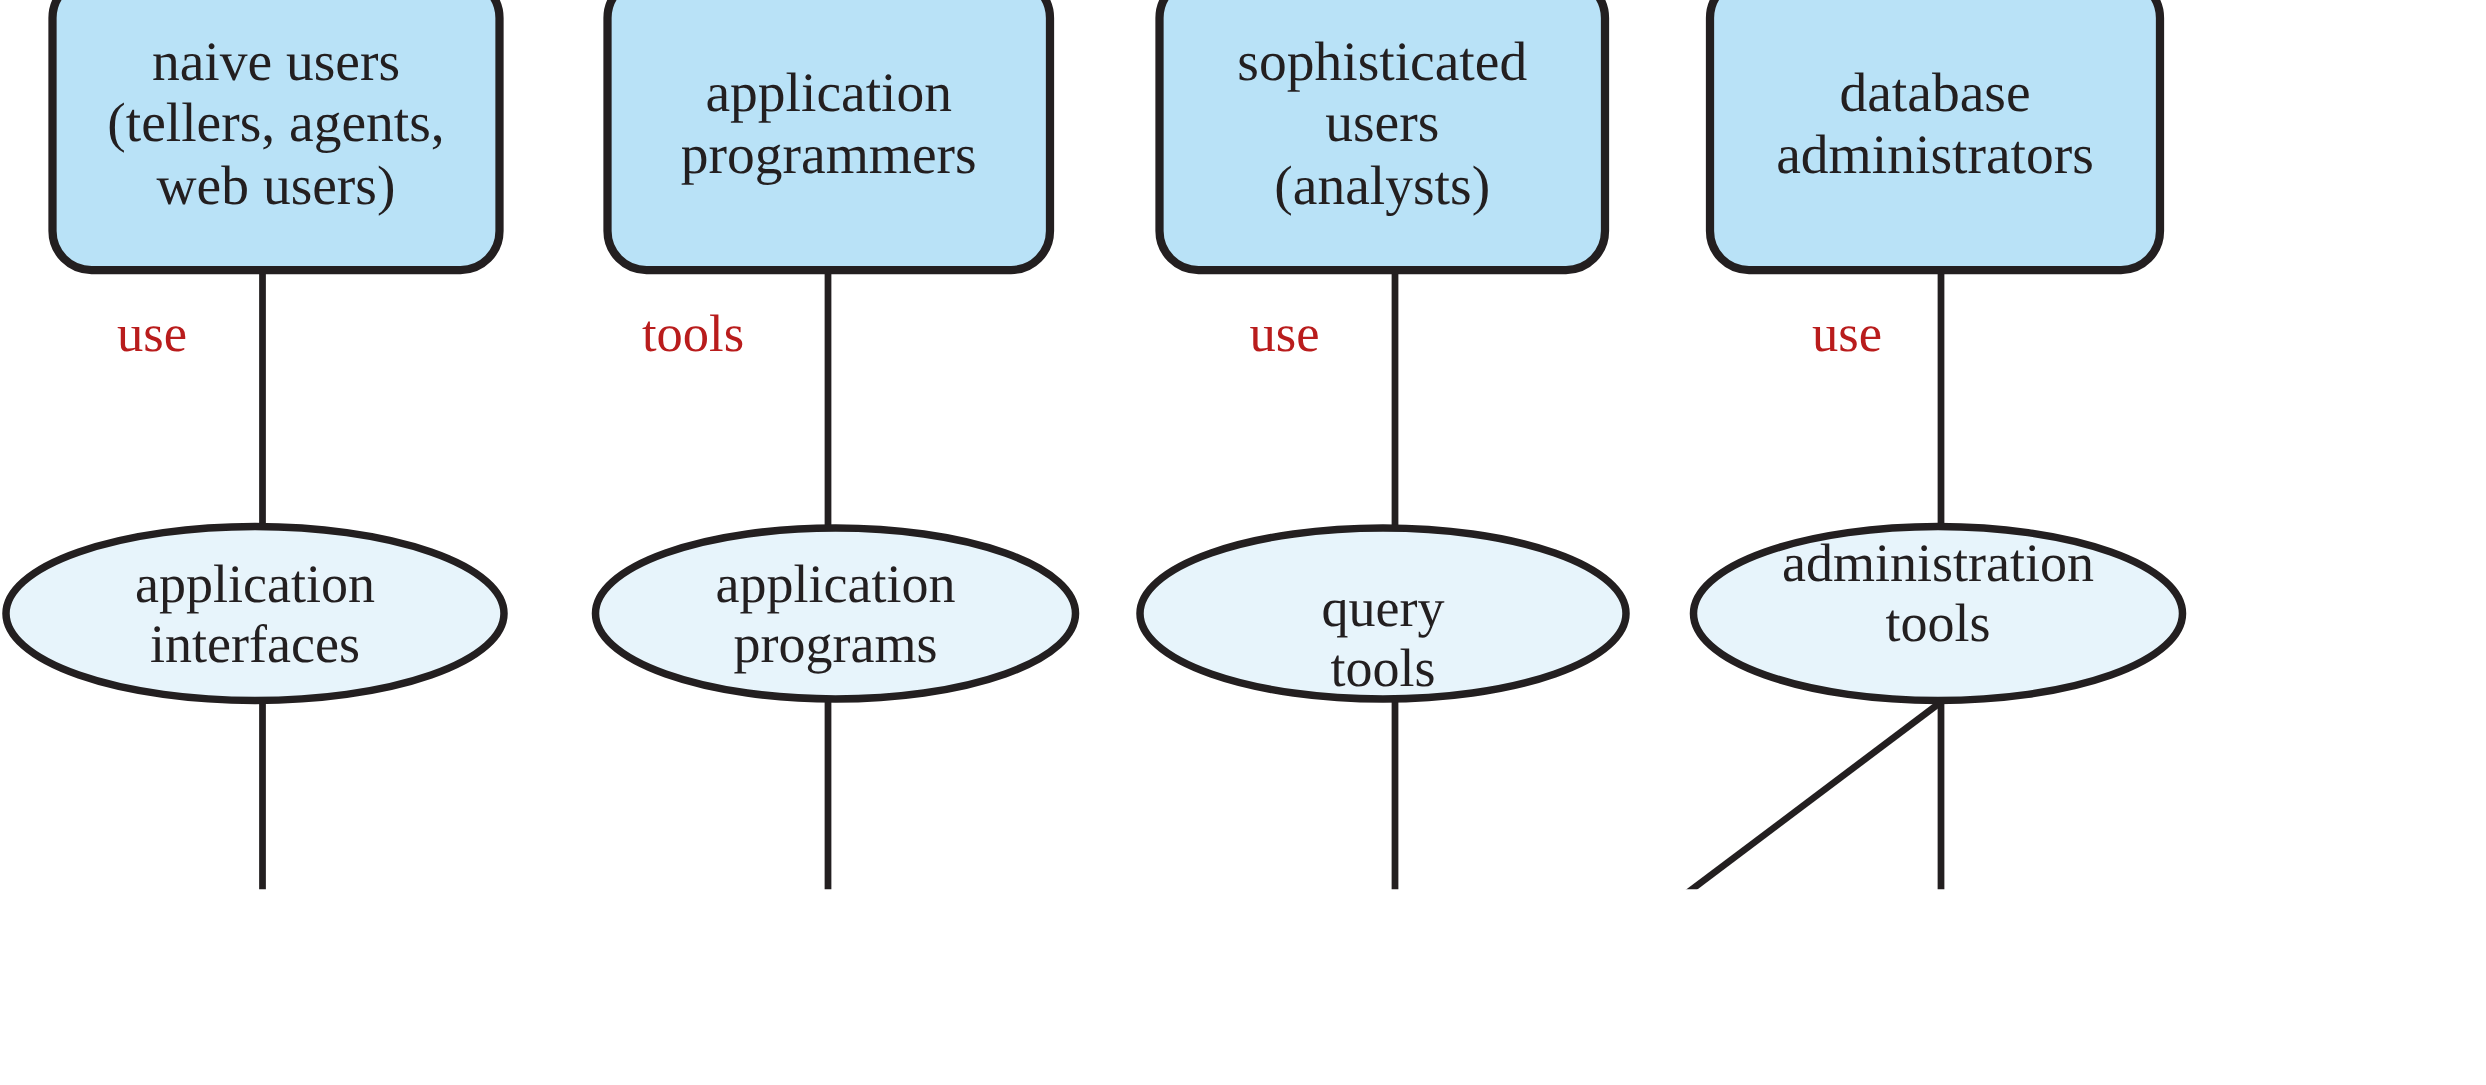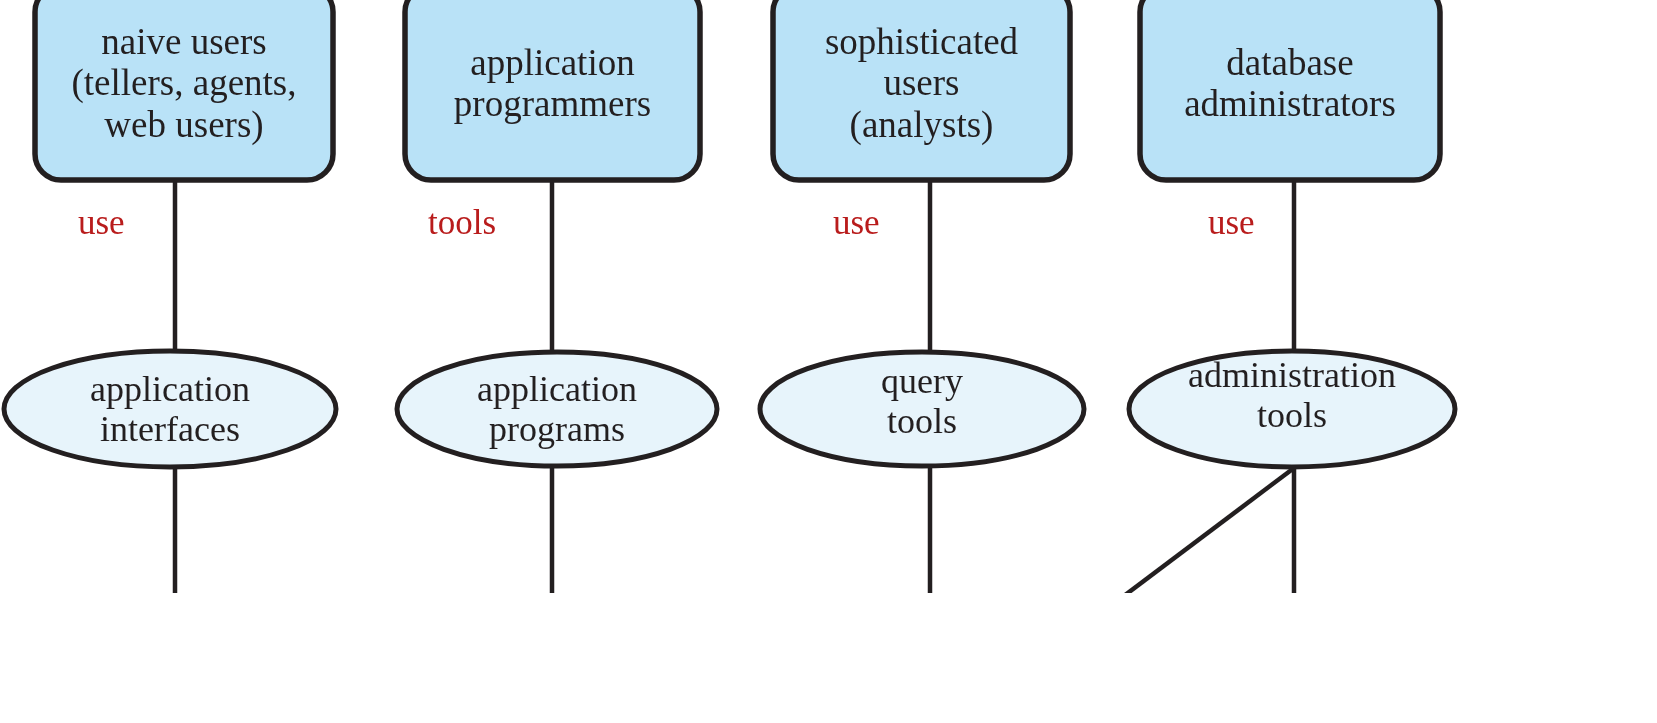--- a/index.html
+++ b/index.html
@@ -104,18 +104,18 @@
 
   <div class="edge-label" style="left:78px; top:203px;">use</div>
   <div class="edge-label" style="left:428px; top:203px;">tools</div>
   <div class="edge-label" style="left:833px; top:203px;">use</div>
   <div class="edge-label" style="left:1208px; top:203px;">use</div>
 
   <div class="node-label ellipse-label" style="left:4px; top:351px; width:332px; height:116px;">application
 interfaces</div>
   <div class="node-label ellipse-label" style="left:397px; top:352px; width:320px; height:114px;">application
 programs</div>
-  <div class="node-label ellipse-label" style="left:760px; top:344px; width:324px; height:114px;">query
+  <div class="node-label ellipse-label" style="left:760px; top:368px; width:324px; height:114px;">query
 tools</div>
   <div class="node-label ellipse-label" style="left:1129px; top:337px; width:326px; height:116px;">administration
 tools</div>
 
 </div>
 
 </body></html>

